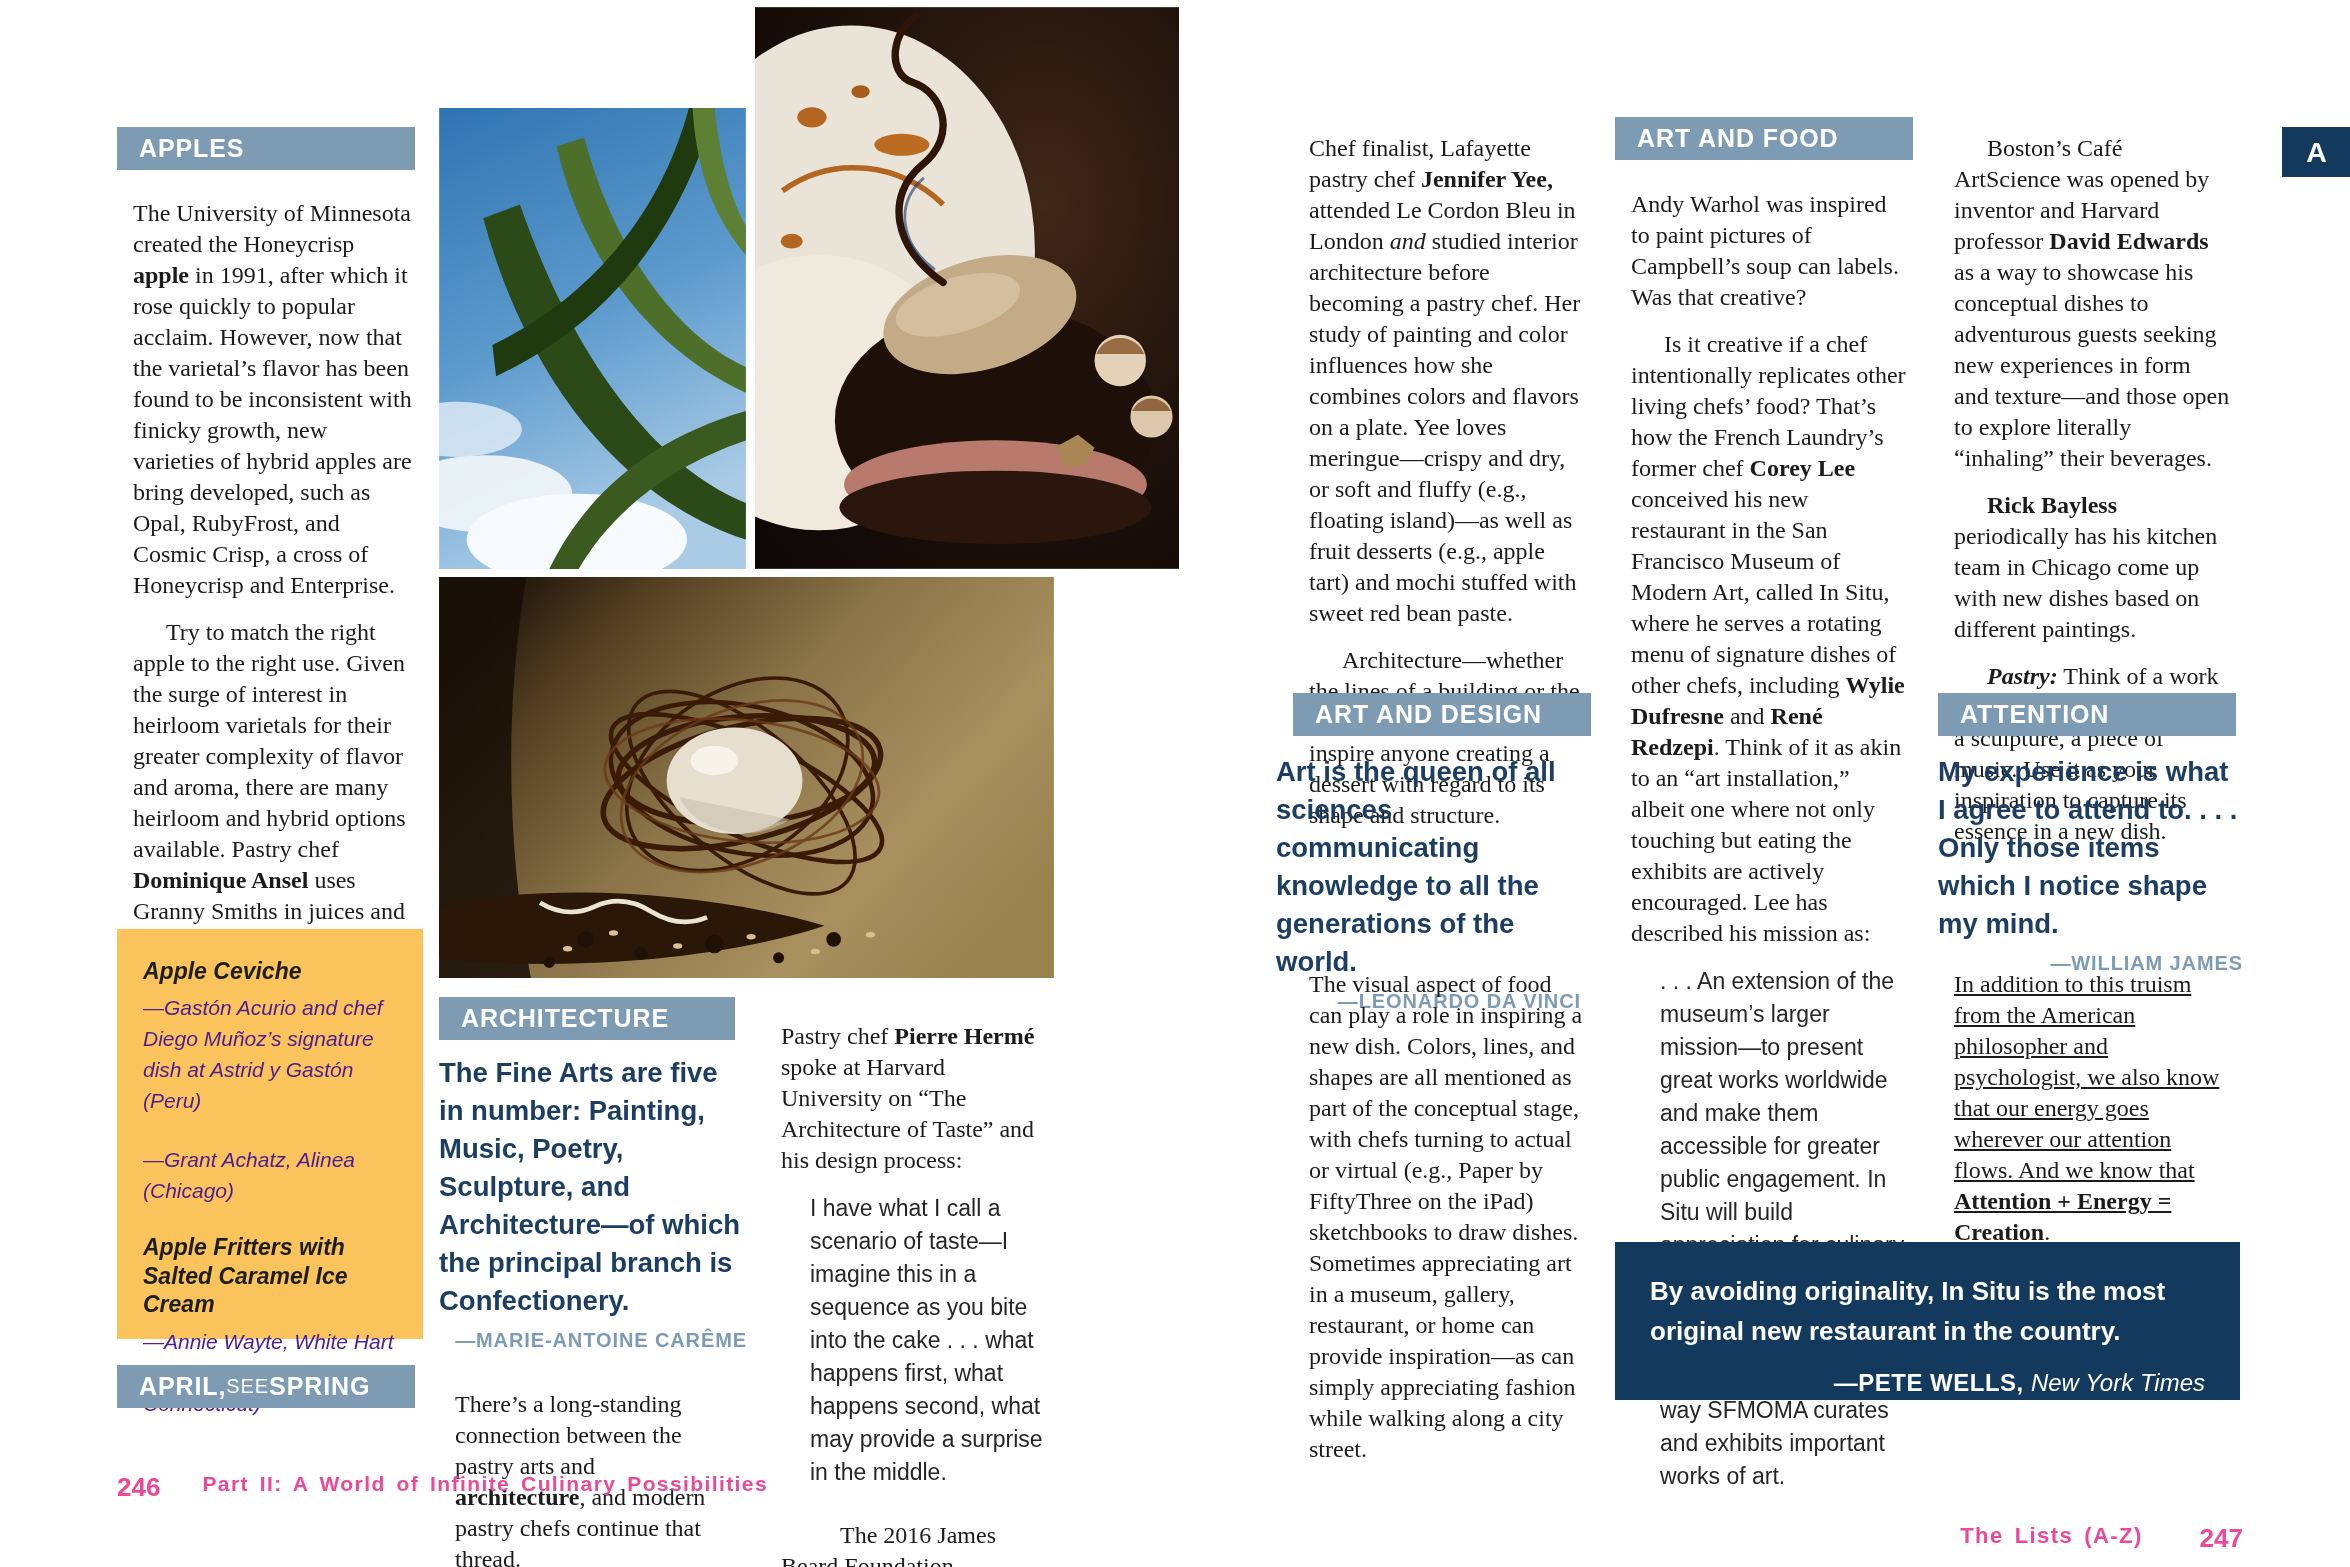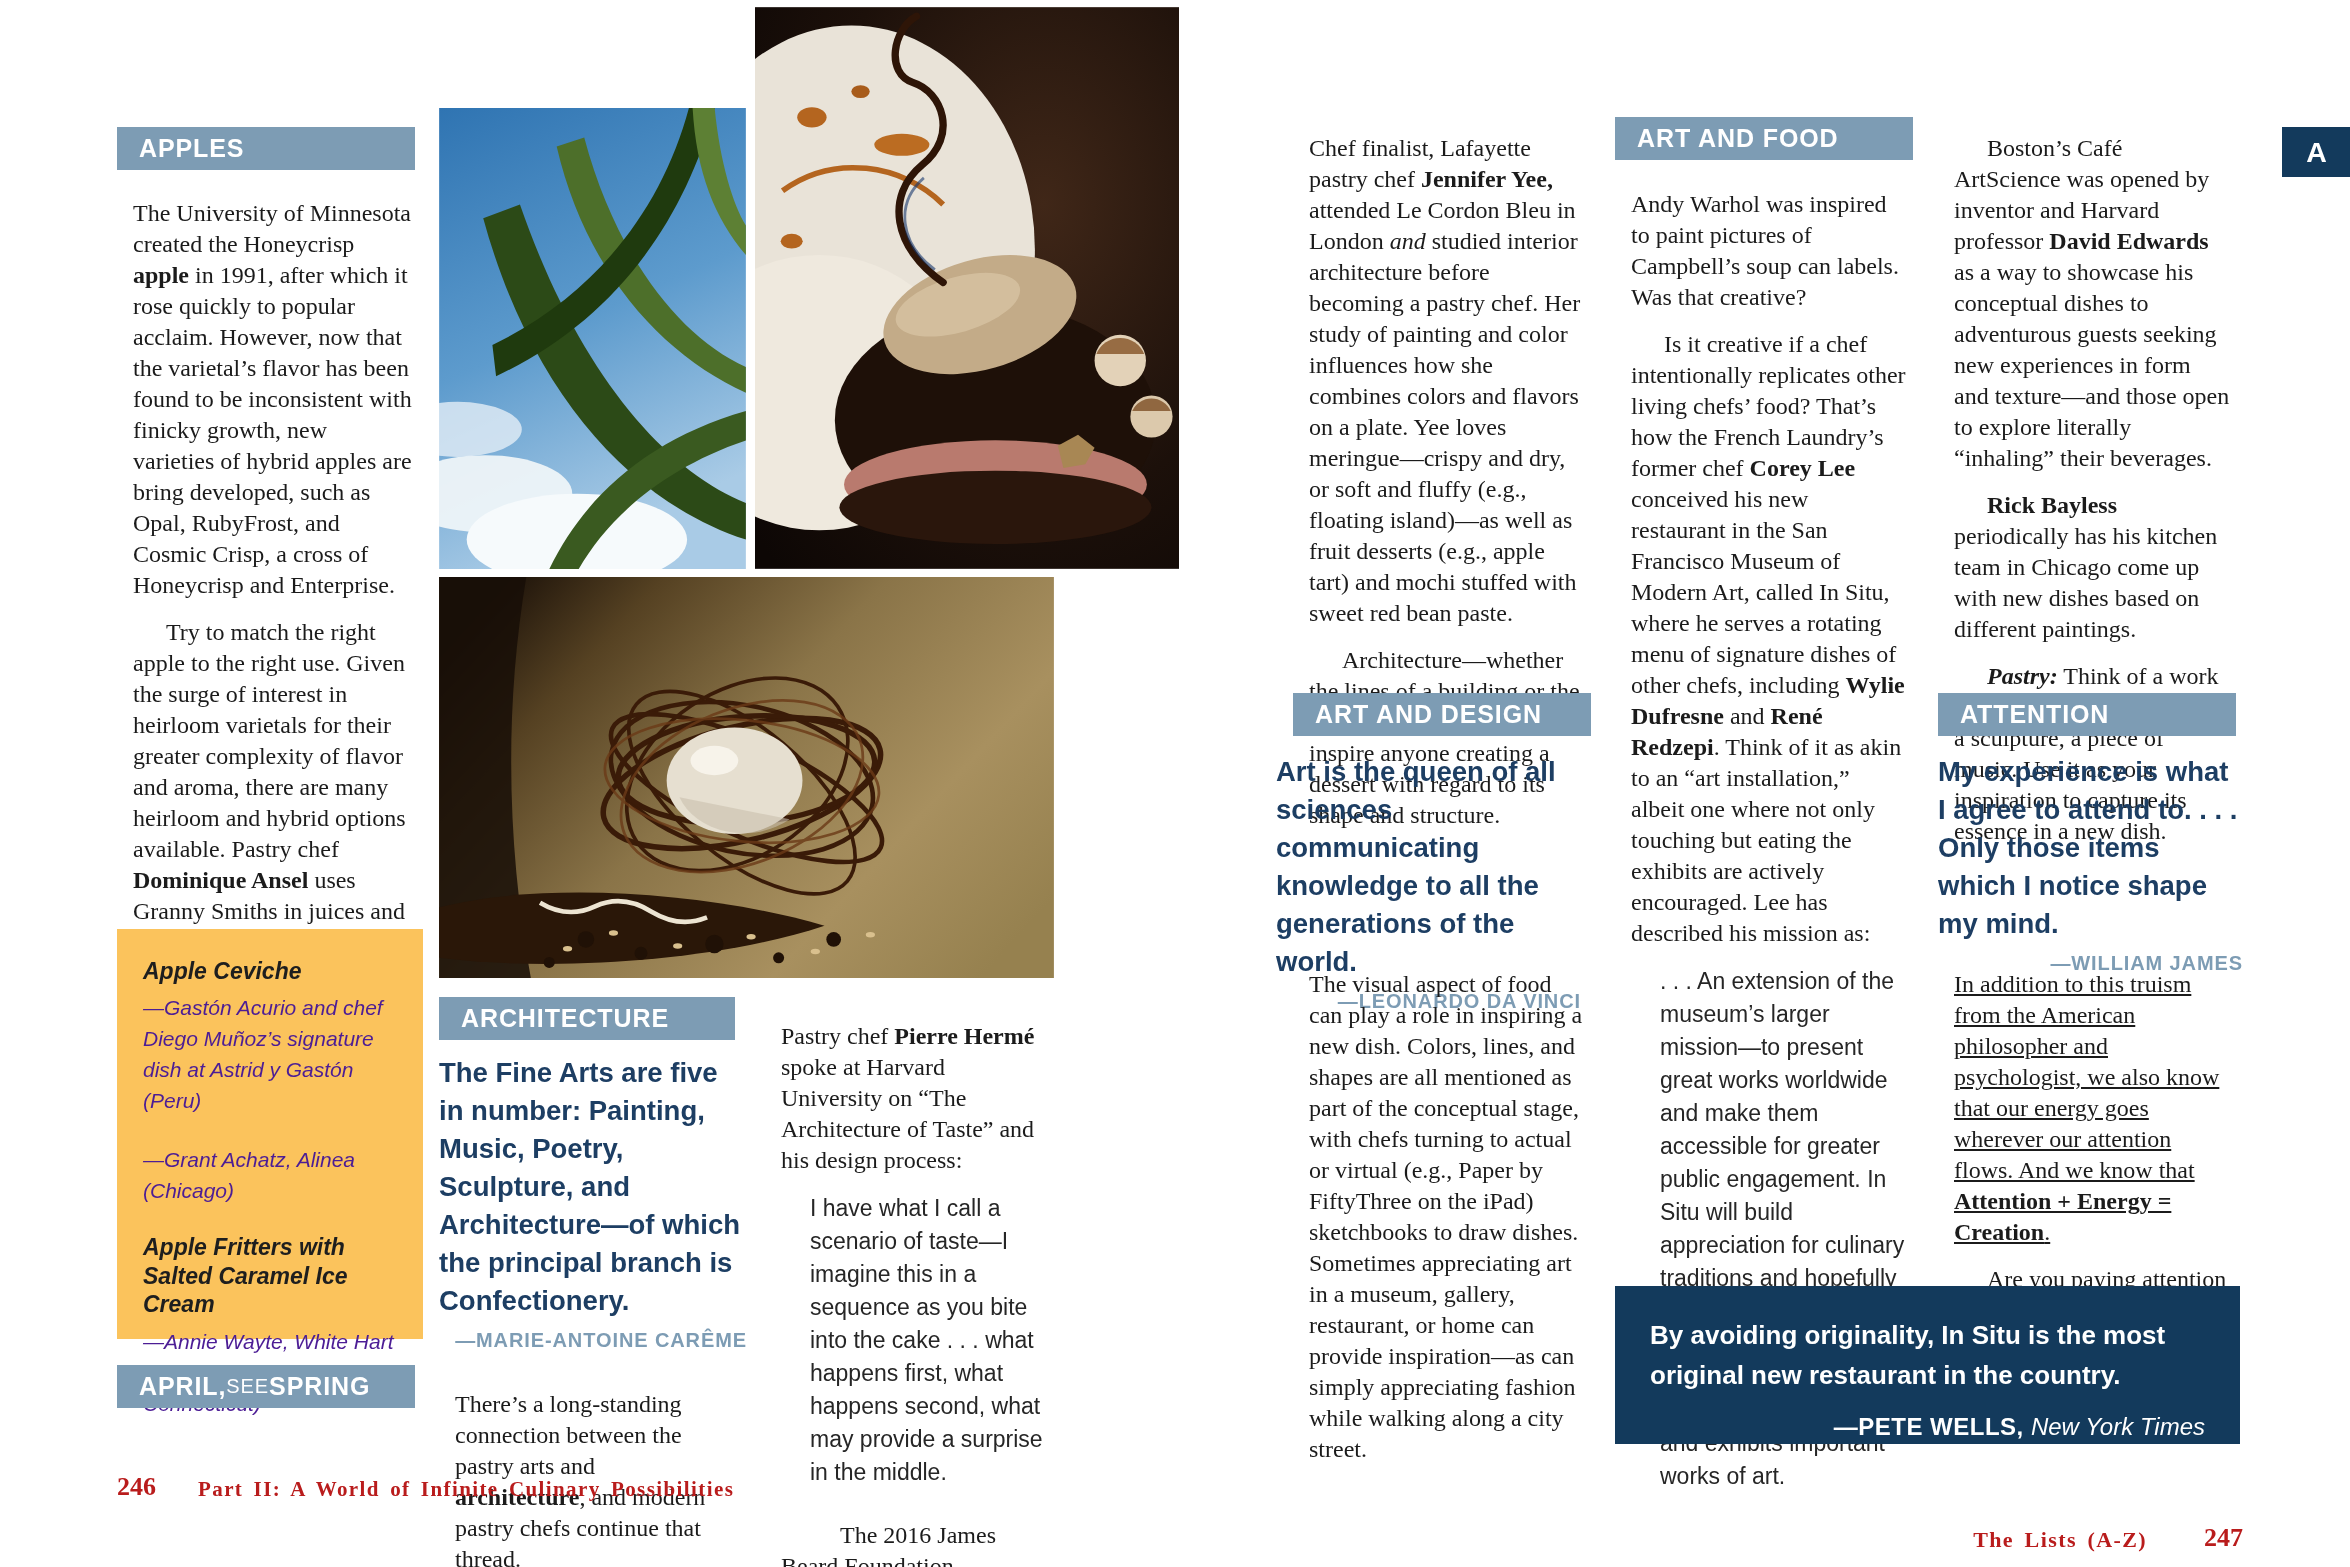--- a/index.html
+++ b/index.html
@@ -44,34 +44,34 @@
     position:absolute;background:#fbc35c;box-sizing:border-box;
     padding:27.5px 26px 22px 26px;font-family:"Liberation Sans",sans-serif;
   }
   .obox-title{font-weight:700;font-size:23px;line-height:28.5px;color:#1e1e1e;}
   .obox-attr{font-size:21px;line-height:31px;color:#4c1d95;margin-top:7.3px;}
   .obox-entry{margin-bottom:27.5px;}
   .obox-entry:last-child{margin-bottom:0;}
   
   .callout{
     position:absolute;background:#133a5c;color:#fff;box-sizing:border-box;
-    padding:29px 35px 24px 35px;font-family:"Liberation Sans",sans-serif;margin-top:44px;
+    padding:29px 35px 24px 35px;font-family:"Liberation Sans",sans-serif;
   }
   .callout-quote{font-weight:700;font-size:26px;line-height:40px;}
   .callout-attr{margin-top:18.4px;text-align:right;font-size:24px;}
   .callout-attr .bd{letter-spacing:0.5px;}
   
   .atab{
     position:absolute;background:#133a5c;color:#fff;display:flex;align-items:center;justify-content:center;
     font-family:"Liberation Sans",sans-serif;font-weight:700;font-size:28.5px;
   }
   
   .footer{
-    position:absolute;font-family:Liberation Serif, serif;font-weight:700;color:#b91c1c;
-    display:flex;align-items:flex-end;
+    position:absolute;font-family:Liberation Sans, sans-serif;font-weight:700;color:#ec4899;
+    display:flex;align-items:flex-start;
   }
   .pagenum{font-size:26px;}
   .footlabel{font-size:21px;letter-spacing:1.4px;word-spacing:3.7px;}
   
   .photo{position:absolute;overflow:hidden;}
   .photo svg{display:block;}
 </style>
 </head>
 <body>
 

